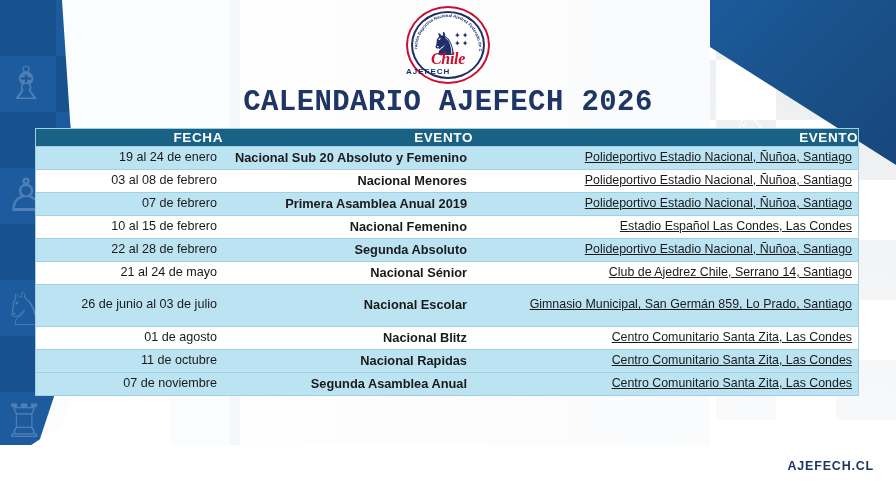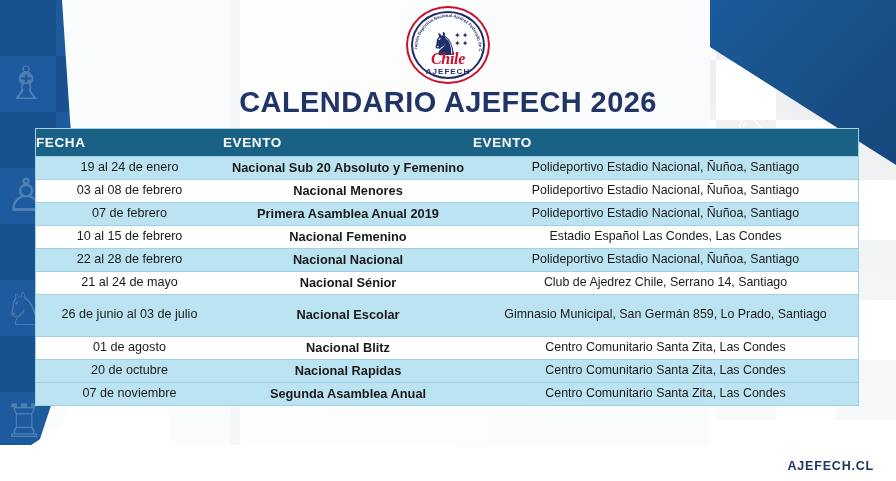--- a/index.html
+++ b/index.html
@@ -103,54 +103,54 @@
   .logo .stars {
     position:absolute; right:14px; top:26px; color:#1f2f6b;
     font-size:8px; letter-spacing:1px; line-height:8px; width:22px;
   }
   .logo .chile {
     position:absolute; left:0; right:0; top:44px; text-align:center;
     color:#c8102e; font-size:16px; font-weight:bold; font-style:italic;
     font-family:"Liberation Serif", serif; letter-spacing:-.3px;
   }
   .logo .ajefech {
-    position:absolute; left:0; right:0; top:61px; text-align:center;
+    position:absolute; left:0; right:0; top:61px; 
     color:#1f2f6b; font-size:8px; font-weight:bold; letter-spacing:1px;
   }
   #page-title {
     margin-top:2px;
     font-size:29px; font-weight:bold; color:#1f3566;
-    letter-spacing:.4px; white-space:nowrap;
+    letter-spacing:.4px; white-space:nowrap;font-family:Liberation Mono, monospace;
   }
 
   
   #cal-table {
     position:absolute; left:36px; top:129px; width:822px;
     border-collapse:collapse; z-index:6;
     table-layout:fixed;
     box-shadow:0 0 0 1px #9fd0e4;
   }
   #cal-table col.c-fecha  { width:187px; }
   #cal-table col.c-evento { width:250px; }
   #cal-table col.c-lugar  { width:385px; }
   #cal-table thead th {
     background:#1a6186; color:#ffffff;
     font-size:13.5px; font-weight:bold; letter-spacing:.6px;
-    height:27px; text-align:left; padding:0;
+    height:17px; text-align:right; padding:0;
   }
   #cal-table tbody td {
-    text-align:center; color:#1a1a1a; padding:3px 6px;
+    text-align:right; color:#1a1a1a; padding:3px 6px;
     border-top:1px solid #9fd0e4;
     font-size:12.6px; line-height:1.25;
   }
   #cal-table tbody tr.odd  td { background:#bce3f2; }
   #cal-table tbody tr.even td { background:#ffffff; }
   #cal-table td.ev { font-weight:bold; font-size:12.8px; }
   #cal-table td.fe { font-size:12.6px; }
-  #cal-table td.lu { font-size:12.4px; }
+  #cal-table td.lu { font-size:12.4px;text-decoration:underline; }
   #cal-table tbody tr { height:23px; }
   #cal-table tbody tr.tall { height:42px; }
 
   
   #footer-brand {
     position:absolute; right:22px; bottom:8px; z-index:7;
     font-size:12.5px; font-weight:bold; color:#1f3566; letter-spacing:.8px;
   }
   .footer-rook {
     position:absolute; right:2px; bottom:2px; z-index:6;
@@ -272,40 +272,40 @@
         <td class="ev">Primera Asamblea Anual 2019</td>
         <td class="lu">Polideportivo Estadio Nacional, Ñuñoa, Santiago</td>
       </tr>
       <tr class="even">
         <td class="fe">10 al 15 de febrero</td>
         <td class="ev">Nacional Femenino</td>
         <td class="lu">Estadio Español Las Condes, Las Condes</td>
       </tr>
       <tr class="odd">
         <td class="fe">22 al 28 de febrero</td>
-        <td class="ev">Nacional Nacional</td>
+        <td class="ev">Segunda Absoluto</td>
         <td class="lu">Polideportivo Estadio Nacional, Ñuñoa, Santiago</td>
       </tr>
       <tr class="even">
         <td class="fe">21 al 24 de mayo</td>
         <td class="ev">Nacional Sénior</td>
         <td class="lu">Club de Ajedrez Chile, Serrano 14, Santiago</td>
       </tr>
       <tr class="odd tall">
         <td class="fe">26 de junio al 03 de julio</td>
         <td class="ev">Nacional Escolar</td>
         <td class="lu">Gimnasio Municipal, San Germán 859, Lo Prado, Santiago</td>
       </tr>
       <tr class="even">
         <td class="fe">01 de agosto</td>
         <td class="ev">Nacional Blitz</td>
         <td class="lu">Centro Comunitario Santa Zita, Las Condes</td>
       </tr>
       <tr class="odd">
-        <td class="fe">20 de octubre</td>
+        <td class="fe">11 de octubre</td>
         <td class="ev">Nacional Rapidas</td>
         <td class="lu">Centro Comunitario Santa Zita, Las Condes</td>
       </tr>
       <tr class="odd">
         <td class="fe">07 de noviembre</td>
         <td class="ev">Segunda Asamblea Anual</td>
         <td class="lu">Centro Comunitario Santa Zita, Las Condes</td>
       </tr>
     </tbody>
 </table>

